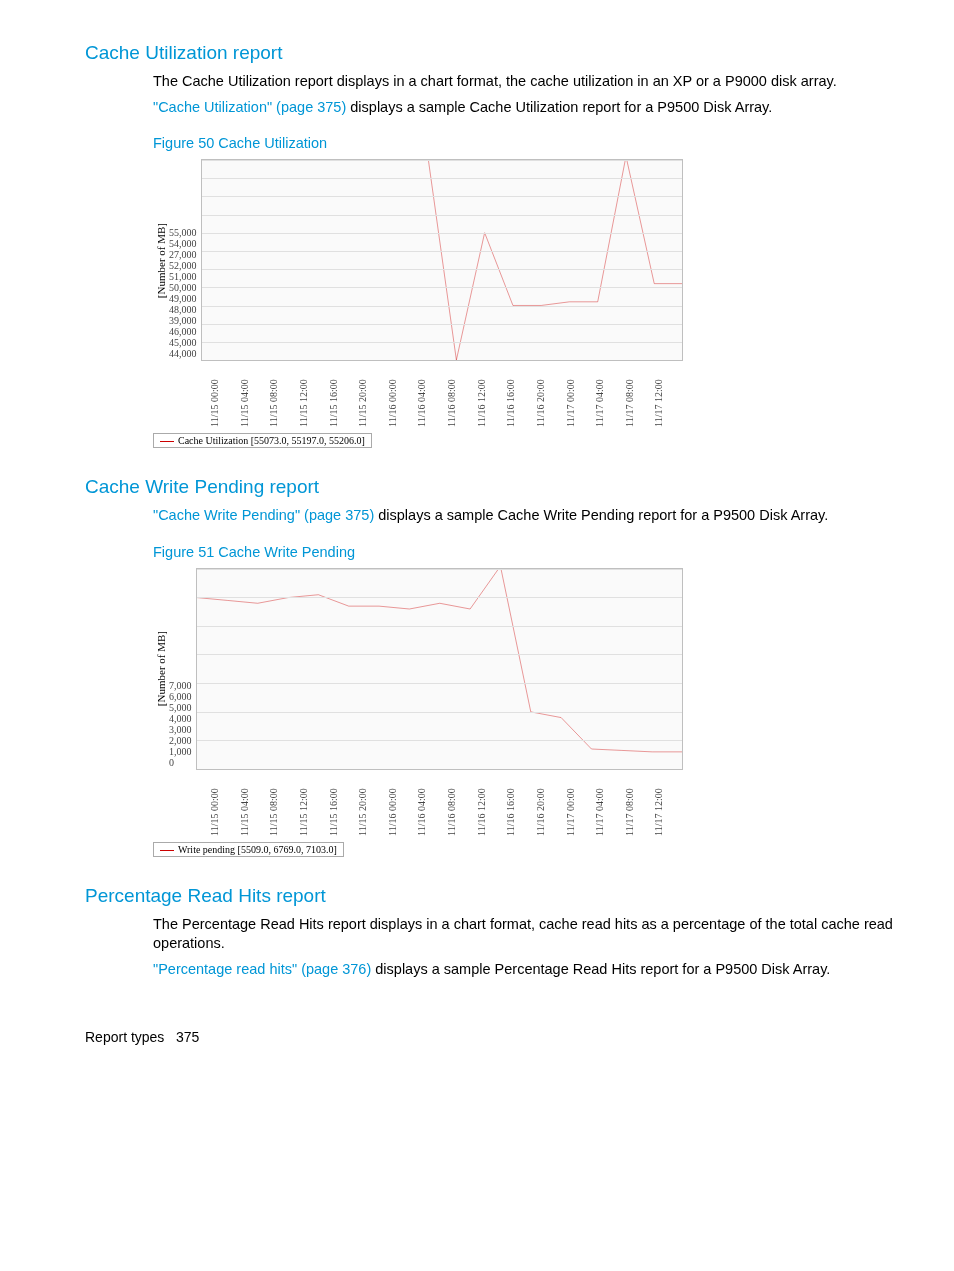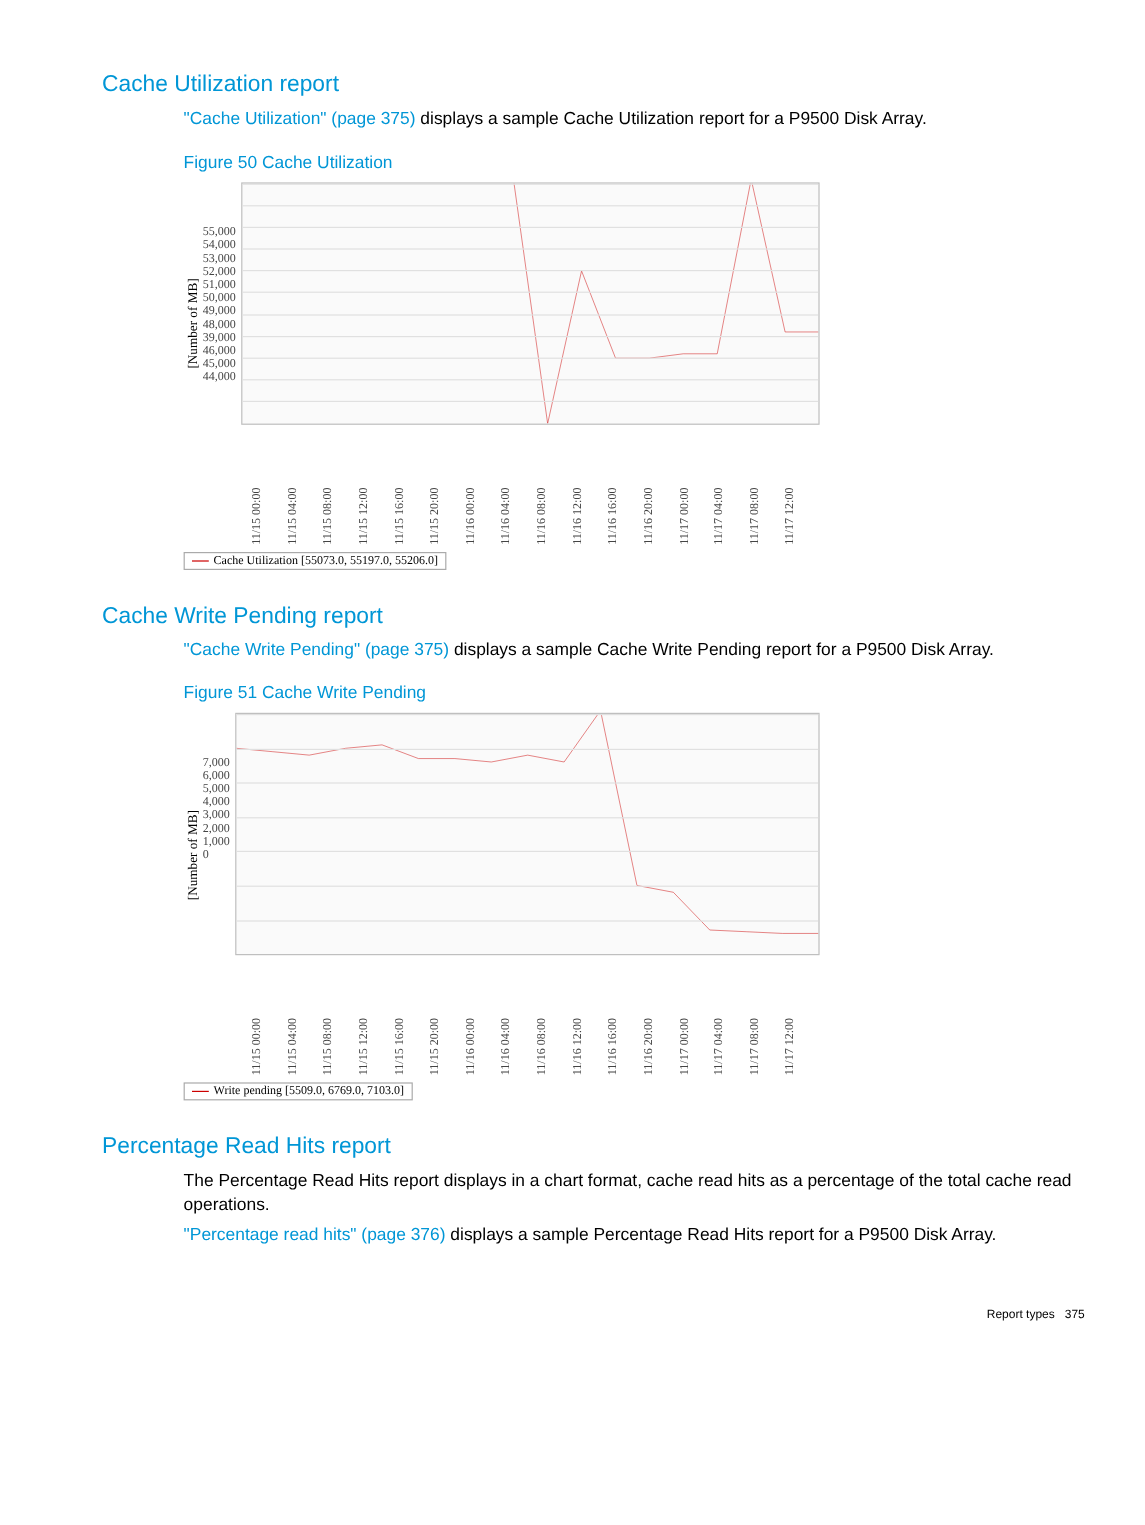--- a/index.html
+++ b/index.html
@@ -5,21 +5,21 @@
   body {
     margin: 0;
     padding: 0;
     font-family: Arial, Helvetica, sans-serif;
     font-size: 14.5px;
     color: #000;
     background: #fff;
     width: 954px;
   }
   .page {
-    padding: 60px 50px 40px 85px;
+    padding: 42px 50px 40px 85px;
   }
   h2.section {
     color: #0096d6;
     font-weight: normal;
     font-size: 19px;
     margin: 0 0 8px 0;
     font-family: Arial, sans-serif;
   }
   .body-indent {
     margin-left: 68px;
@@ -54,26 +54,25 @@
     font-size: 11px;
     text-align: center;
     padding: 0 2px;
     color: #000;
     align-self: center;
     font-family: "Times New Roman", serif;
   }
   .yticks {
     display: flex;
     flex-direction: column;
-    justify-content: flex-start;
+    justify-content: flex-end;
     font-size: 10px;
     color: #444;
     padding: 0 4px 0 0;
     font-family: "Times New Roman", serif;
-    margin-top: 36px;
   }
   .plot {
     position: relative;
     flex: 1;
     border: 1px solid #bfbfbf;
     background: #fafafa;
     overflow: hidden;
   }
   .grid-h, .grid-v {
     position: absolute;
@@ -117,45 +116,46 @@
     text-align: center;
     margin-top: 2px;
     font-family: "Times New Roman", serif;
   }
   svg.dataline {
     position: absolute;
     left: 0; top: 0;
     width: 100%; height: 100%;
   }
   .footer {
-    text-align: right;
-    font-size: 10px;
+    text-align: left;
+    font-size: 14px;
     margin-top: 50px;
     padding-right: 0;
   }
 </style>
 </head>
 <body>
 
 <div class="page">
 
   <h2 class="section">Cache Utilization report</h2>
   <div class="body-indent">
+    <p>The Cache Utilization report displays in a chart format, the cache utilization in an XP or a P9000 disk array.</p>
     <p>
       <a class="xref">"Cache Utilization" (page 375)</a><span> displays a sample Cache Utilization report for a P9500 Disk Array.</span>
     </p>
     <div class="fig-title">Figure 50 Cache Utilization</div>
 
     <div class="chart-box">
       <div class="chart-area">
         <div class="ylabel">[Number of MB]</div>
         <div class="yticks" id="yt0" style="height:200px;">
             <div>55,000</div>
             <div>54,000</div>
-            <div>53,000</div>
+            <div>27,000</div>
             <div>52,000</div>
             <div>51,000</div>
             <div>50,000</div>
             <div>49,000</div>
             <div>48,000</div>
             <div>39,000</div>
             <div>46,000</div>
             <div>45,000</div>
             <div>44,000</div>
           </div>

